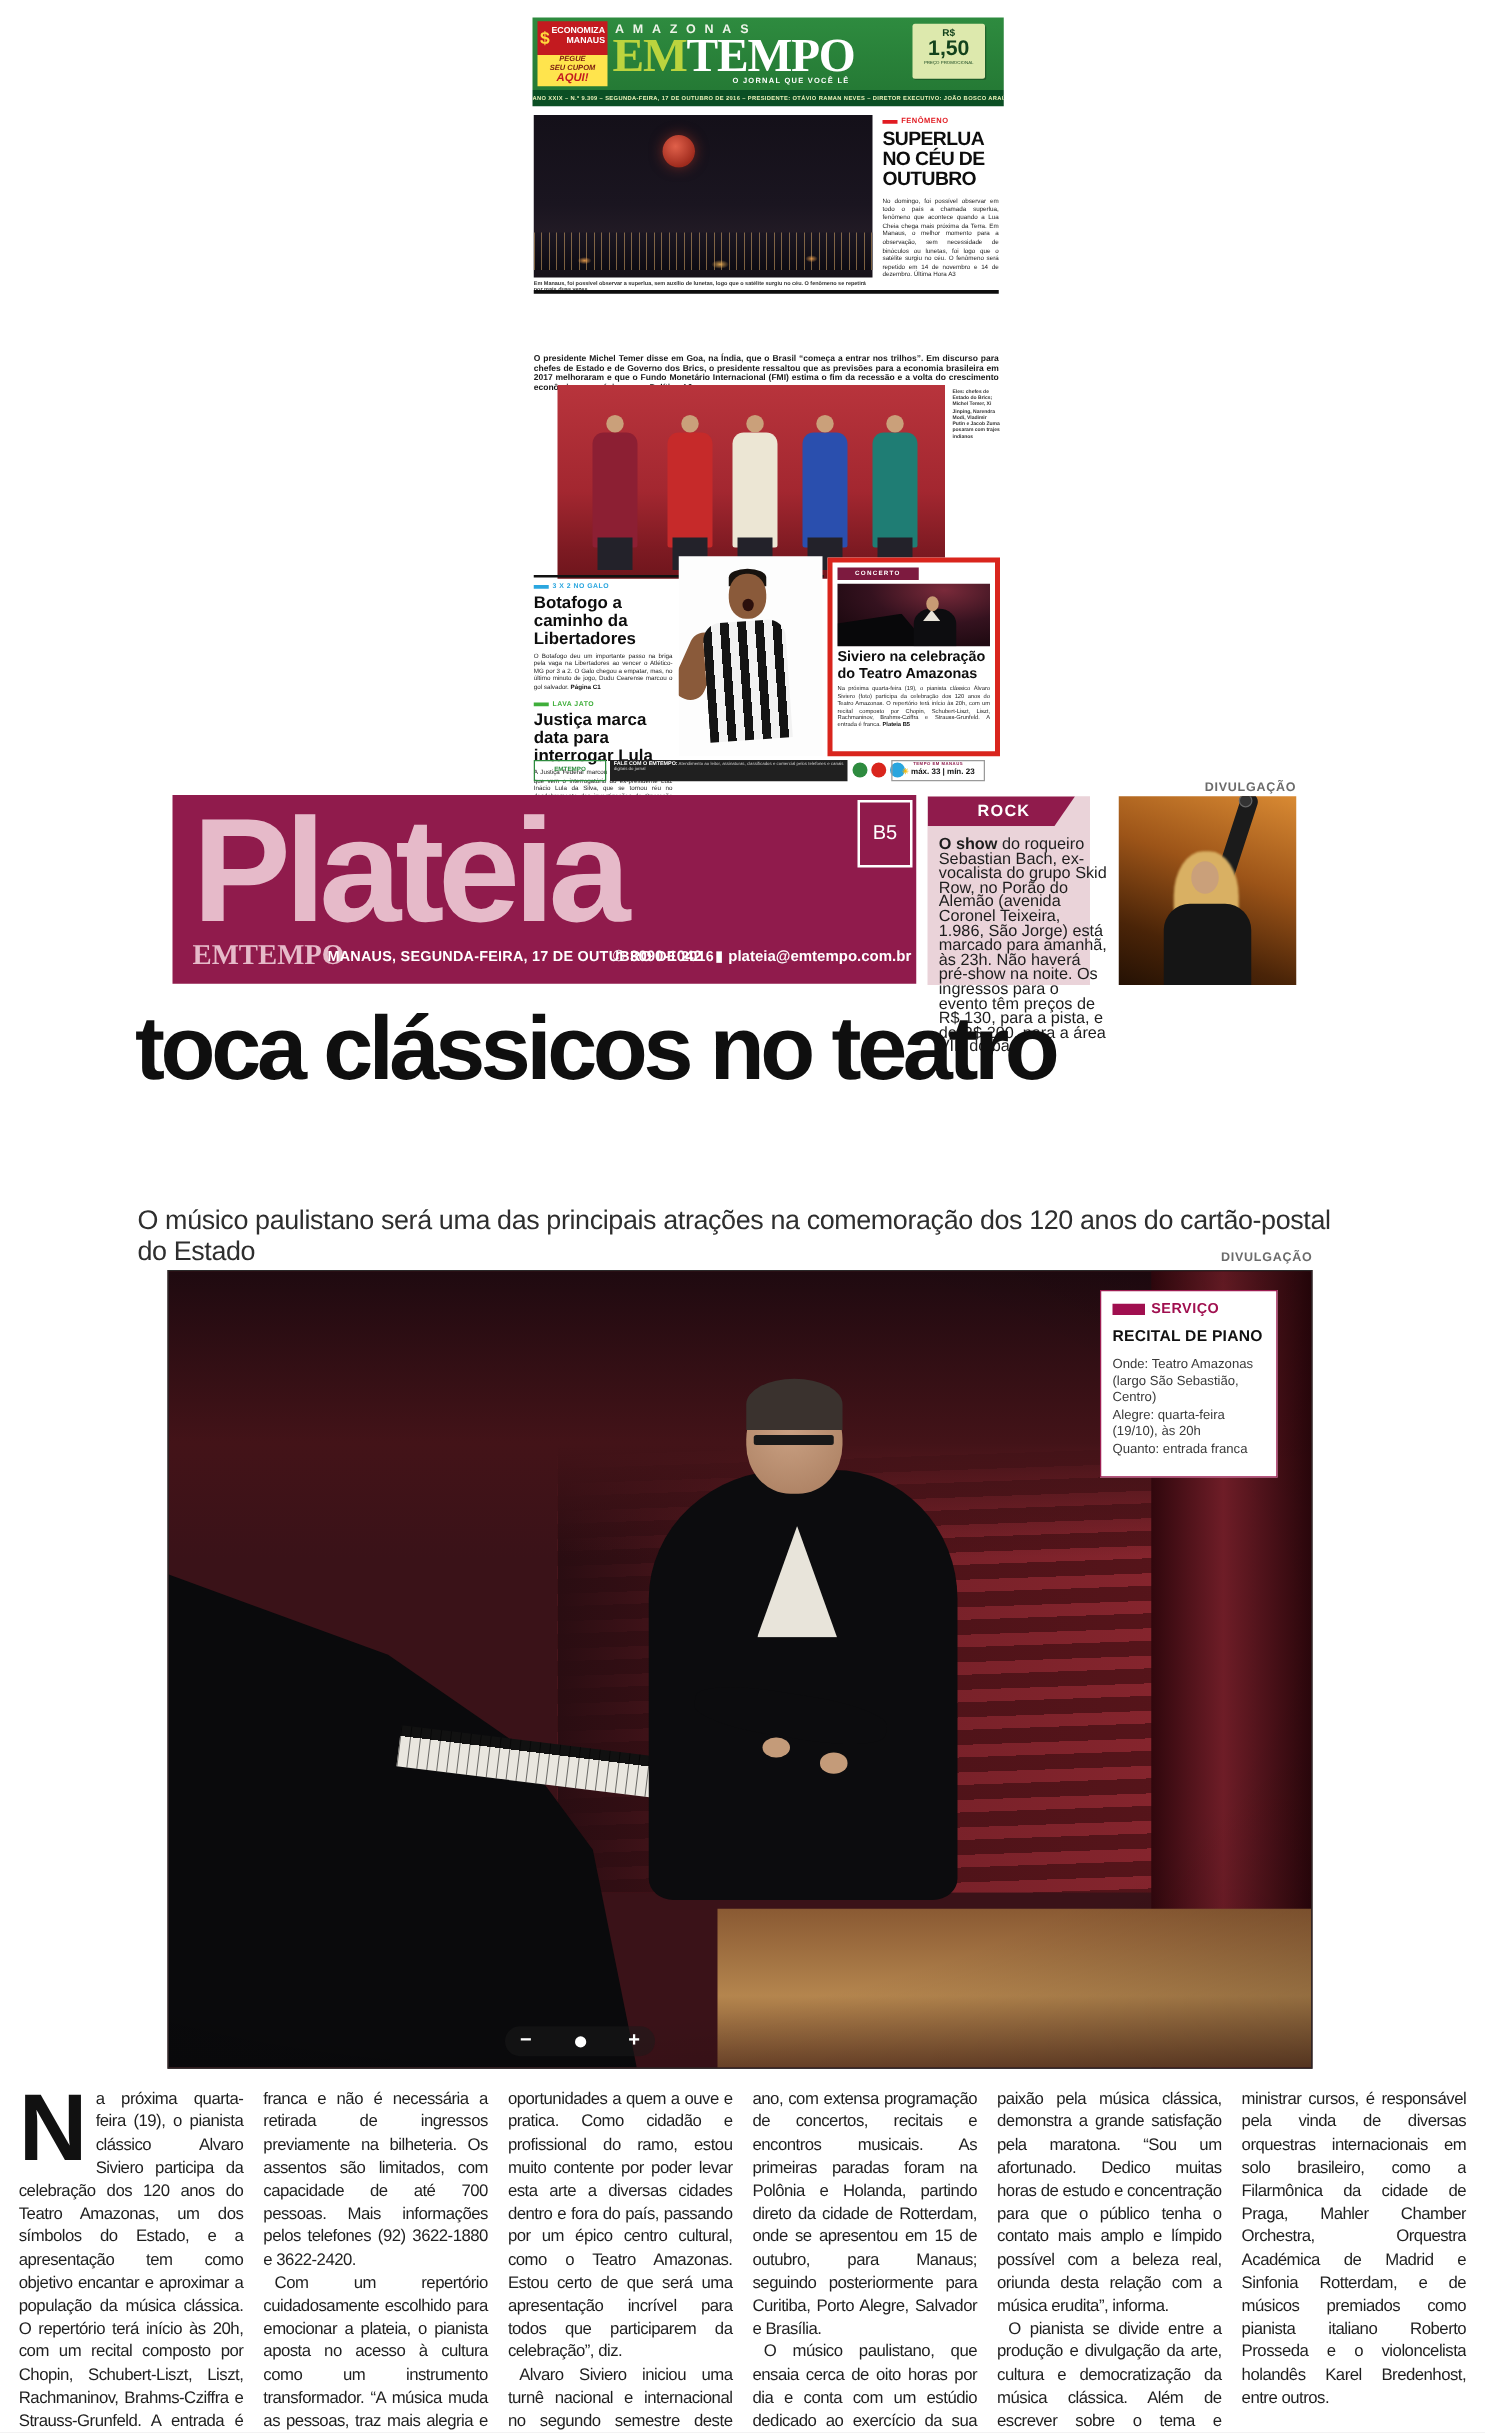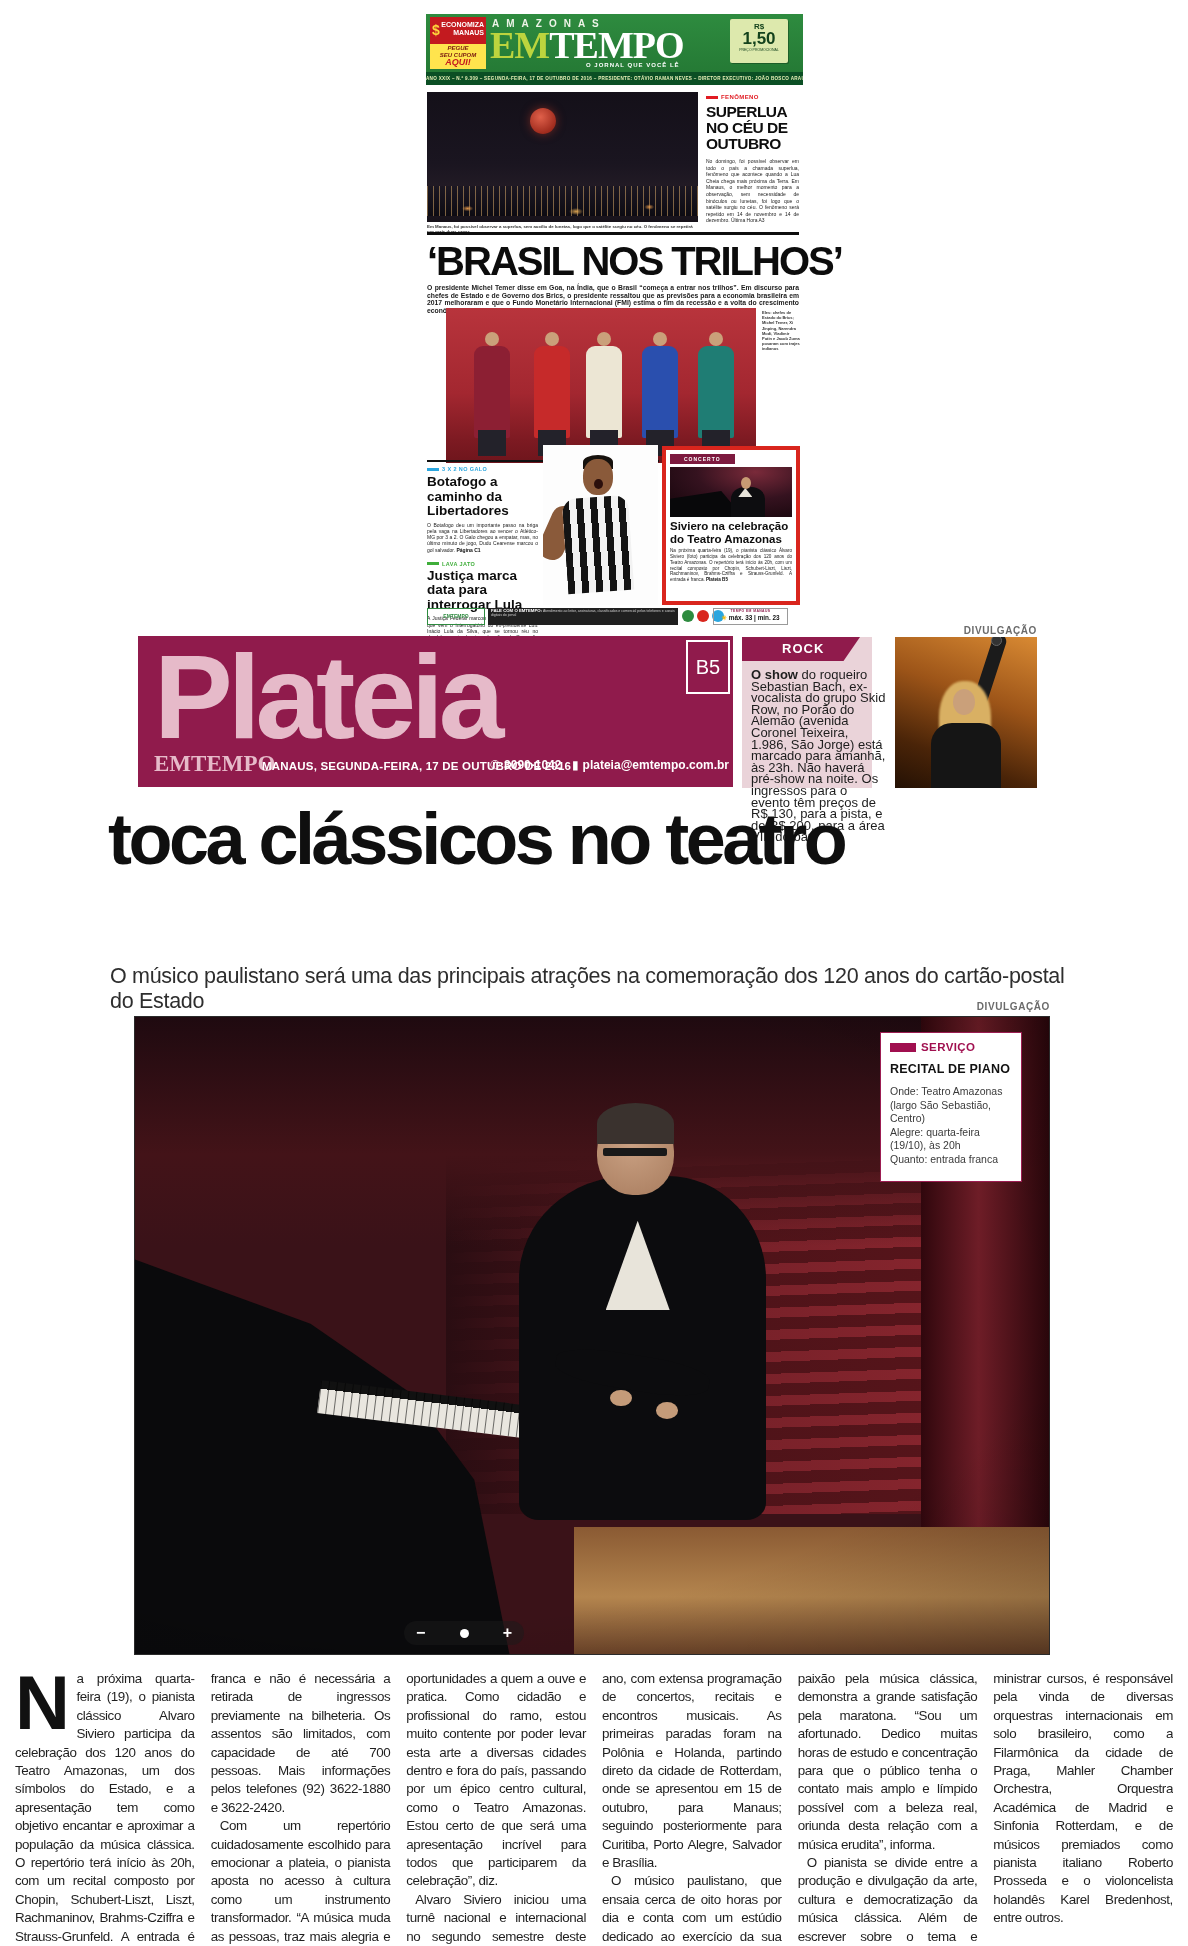--- a/index.html
+++ b/index.html
@@ -91,21 +91,21 @@
   
   #plateia-band{left:138px;top:636px;width:583px;height:151px;background:#901b4c;padding-left:12px;}
   .pt-title{position:absolute;left:16px;top:-14px;font-size:118px;font-weight:bold;letter-spacing:-5px;color:#e6bac9;line-height:150px;}
   .pt-logo{position:absolute;left:16px;bottom:10px;font-family:"Liberation Serif",serif;font-weight:bold;
      font-size:23px;color:#e6bac9;letter-spacing:0;}
   .pt-dateline{position:absolute;left:124px;bottom:15px;font-size:11.5px;font-weight:bold;color:#fff;letter-spacing:.2px;}
   .pt-phone{position:absolute;left:352px;bottom:15px;font-size:12px;font-weight:bold;color:#fff;}
   .pt-phone .ic,.pt-mail .ic{font-weight:normal;margin-right:4px;}
   .pt-mail{position:absolute;left:434px;bottom:15px;font-size:12px;font-weight:bold;color:#fff;}
   #b5-box{left:686px;top:640px;width:44px;height:54px;background:#901b4c;border:2px solid #fff;box-sizing:border-box;
-     color:#fff;font-size:20px;text-align:center;line-height:50px;box-shadow:0 0 0 1px #901b4c;}
+     color:#fff;font-size:16px;text-align:center;line-height:50px;box-shadow:0 0 0 1px #901b4c;}
   
   #rock-box{left:742px;top:637px;width:130px;height:151px;background:#ead3d9;}
   .rk-band{position:absolute;left:0;top:0;width:118px;height:24px;background:#901b4c;color:#fff;font-weight:bold;
      font-size:13px;letter-spacing:1px;line-height:24px;padding-left:40px;box-sizing:border-box;
      clip-path:polygon(0 0,100% 0,86% 100%,0 100%);}
   .rk-body{position:absolute;left:9px;top:32px;width:136px;font-size:13px;line-height:11.6px;color:#1d1d1d;text-align:left;}
   #rock-photo{left:895px;top:637px;width:142px;height:151px;overflow:hidden;
      background:linear-gradient(200deg,#d98a33 0%,#9c5418 40%,#4a2408 75%,#241104 100%);}
   .rkp-hair{position:absolute;left:44px;top:44px;width:52px;height:80px;border-radius:45%;background:#d9b063;filter:blur(1px);}
   .rkp-face{position:absolute;left:58px;top:52px;width:22px;height:26px;border-radius:50%;background:#caa07a;}
@@ -203,21 +203,20 @@
     <div class="fp-col-right abs">
       <div class="kicker" style="color:#e11b22;font-size:6px;">
         <span class="bar" style="background:#e11b22;"></span>
         <span>FENÔMENO</span>
       </div>
       <div class="fp-suptitle">SUPERLUA NO CÉU DE OUTUBRO</div>
       <div class="fp-supbody">No domingo, foi possível observar em todo o país a chamada superlua, fenômeno que acontece quando a Lua Cheia chega mais próxima da Terra. Em Manaus, o melhor momento para a observação, sem necessidade de binóculos ou lunetas, foi logo que o satélite surgiu no céu. O fenômeno será repetido em 14 de novembro e 14 de dezembro. Última Hora A3</div>
     </div>
 
     <div class="fp-rule abs"></div>
-    <div class="fp-brasil abs">‘BRASIL NOS TRILHOS’</div>
     <div class="fp-deck abs"><span>O presidente Michel Temer disse em Goa, na Índia, que o Brasil “começa a entrar nos trilhos”. Em discurso para chefes de Estado e de Governo dos Brics, o presidente ressaltou que as previsões para a economia brasileira em 2017 melhoraram e que o Fundo Monetário Internacional (FMI) estima o fim da recessão e a volta do crescimento econômico no próximo ano. </span><span class="ref">Política A6</span></div>
 
     <div class="fp-brics abs">
       <div class="fig" style="left:28px;background:#8c1f33;"></div>
       <div class="fig" style="left:88px;background:#c62a2a;"></div>
       <div class="fig" style="left:140px;background:#ece6d4;"></div>
       <div class="fig" style="left:196px;background:#2a4fae;"></div>
       <div class="fig" style="left:252px;background:#1f7d74;"></div>
     </div>
     <div class="fp-bricscap abs">Eles: chefes de Estado do Brics; Michel Temer, Xi Jinping, Narendra Modi, Vladimir Putin e Jacob Zuma posaram com trajes indianos</div>

